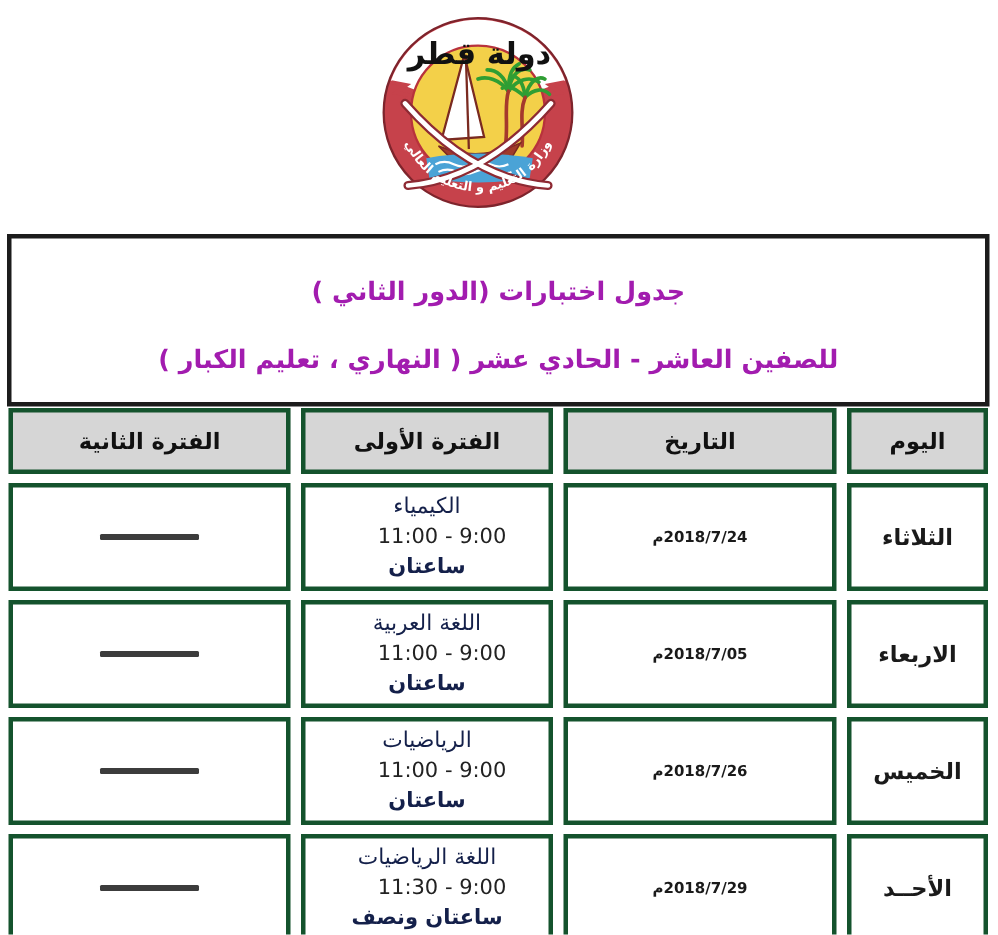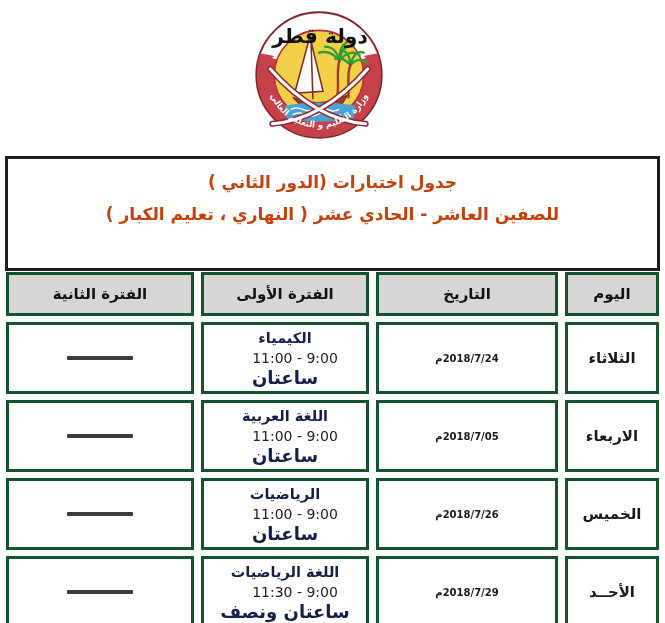--- a/index.html
+++ b/index.html
@@ -12,40 +12,40 @@
 
   
   .logo{position:absolute;top:4px;left:248px;width:142px;height:142px;}
 
   
   .title-box{
     position:absolute;top:156px;left:5px;width:649px;height:102px;
     border:3px solid #1c1c1c;background:#fff;
     text-align:center;padding-top:7px;box-sizing:content-box;
   }
-  .title-line{font-weight:bold;font-size:17px;line-height:32px;color:#c2410c;}
+  .title-line{font-weight:bold;font-size:17px;line-height:32px;color:#a21caf;margin-top:13px;}
 
   
   table.schedule{
     position:absolute;top:266px;left:-1px;width:667px;
     border-collapse:separate;border-spacing:7px 6px;table-layout:fixed;
   }
   table.schedule th, table.schedule td{
     border:3px solid #14532d;box-sizing:border-box;
     text-align:center;vertical-align:middle;padding:0;
   }
   table.schedule th{
     background:#d6d6d6;height:44px;font-size:15px;font-weight:bold;color:#111;
   }
   table.schedule td{height:72px;background:#fff;}
   .day-cell{font-weight:bold;font-size:15px;}
   .date-cell{font-weight:bold;font-size:10px;letter-spacing:.3px;}
-  .subject{font-weight:bold;font-size:14.5px;line-height:20px;color:#14204a;}
+  .subject{font-weight:normal;font-size:14.5px;line-height:20px;color:#14204a;}
   .time{font-size:14px;line-height:20px;font-weight:normal;color:#222;margin-left:20px;}
-  .duration{font-weight:bold;font-size:18px;line-height:20px;color:#14204a;text-align:center;}
+  .duration{font-weight:bold;font-size:14px;line-height:20px;color:#14204a;text-align:center;}
   .dash{width:66px;height:4px;background:#3c3c3c;margin:0 auto;border-radius:1px;}
 </style>
 </head>
 <body>
 
 <div class="page">
 
   <div class="logo">
     <svg width="142" height="142" viewBox="0 0 140 140">
 

